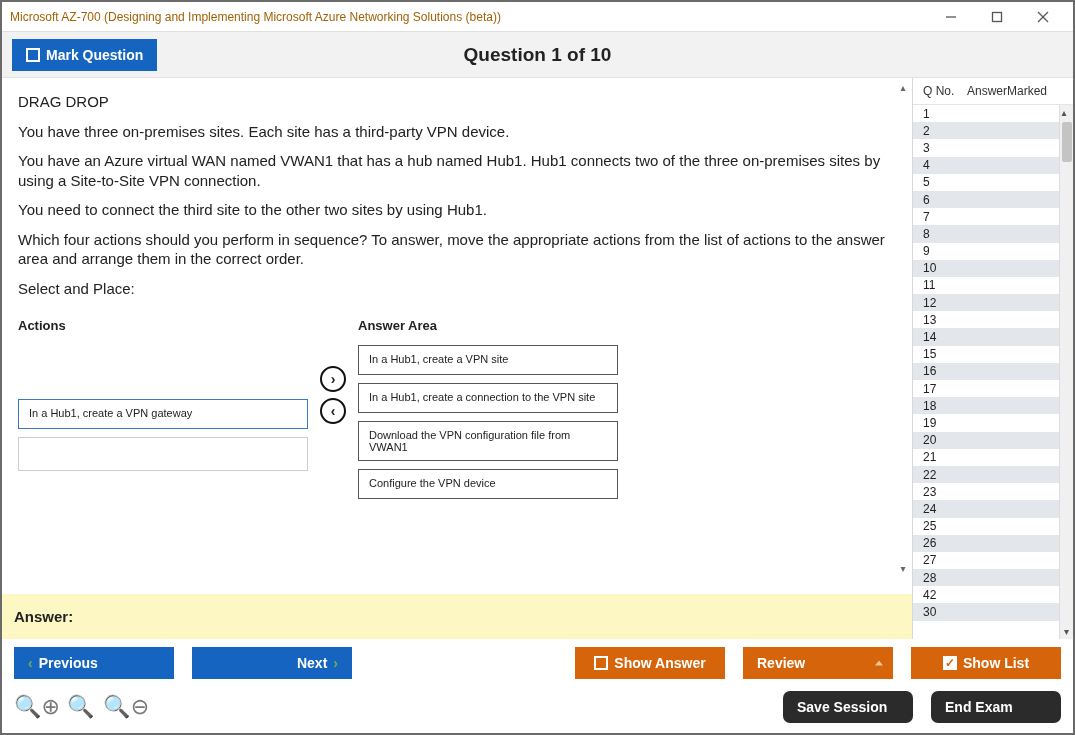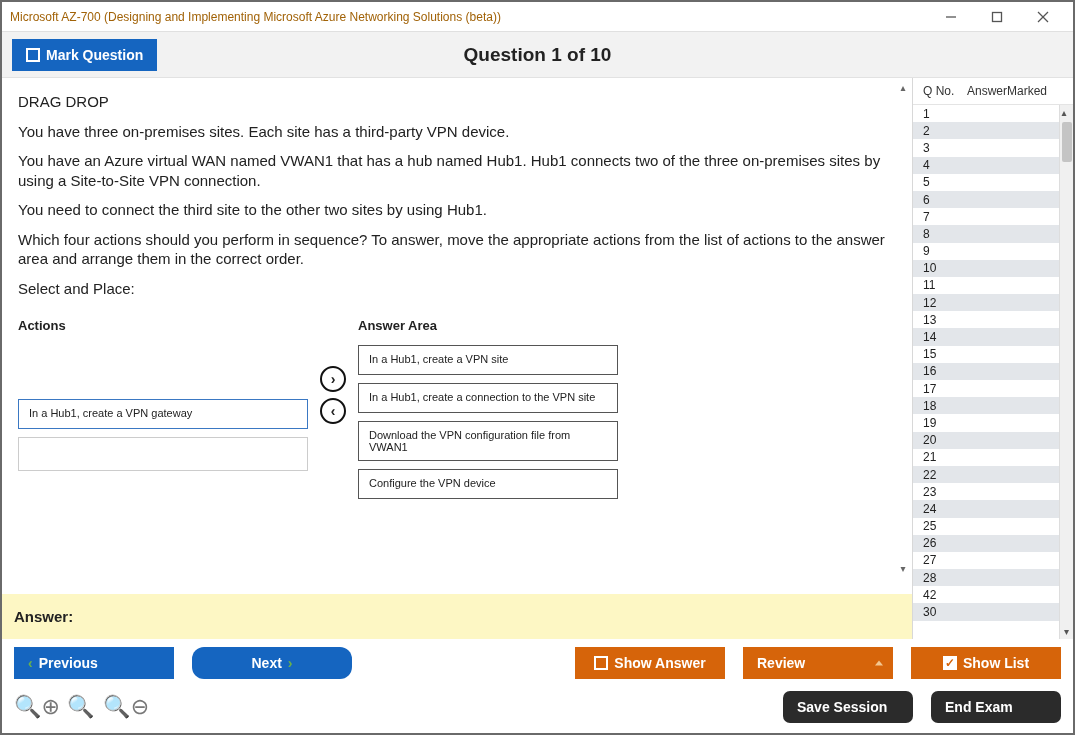--- a/index.html
+++ b/index.html
@@ -449,21 +449,21 @@
     </div>
 
   </div>
 
   <div class="nav-bar">
     <div class="left-group">
       <button class="btn btn-blue prev-next" style="justify-content:flex-start;">
         <span class="chevron chev-green">‹</span>
         <span>Previous</span>
       </button>
-      <button class="btn btn-blue prev-next" style="justify-content:center;border-radius:12px;">
+      <button class="btn btn-blue prev-next" style="justify-content:flex-end;">
         <span>Next</span>
         <span class="chevron chev-green">›</span>
       </button>
     </div>
     <div class="right-group">
       <button class="btn btn-orange btn-wide">
         <span class="mark-box"></span>
         <span>Show Answer</span>
       </button>
       <button class="btn btn-orange review-btn">

